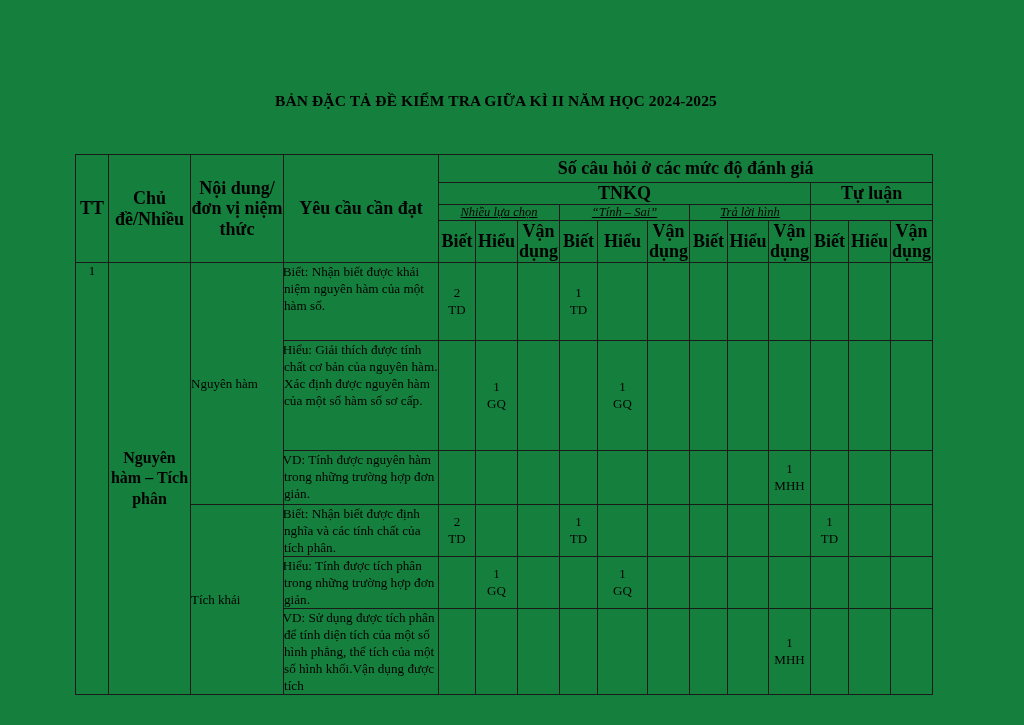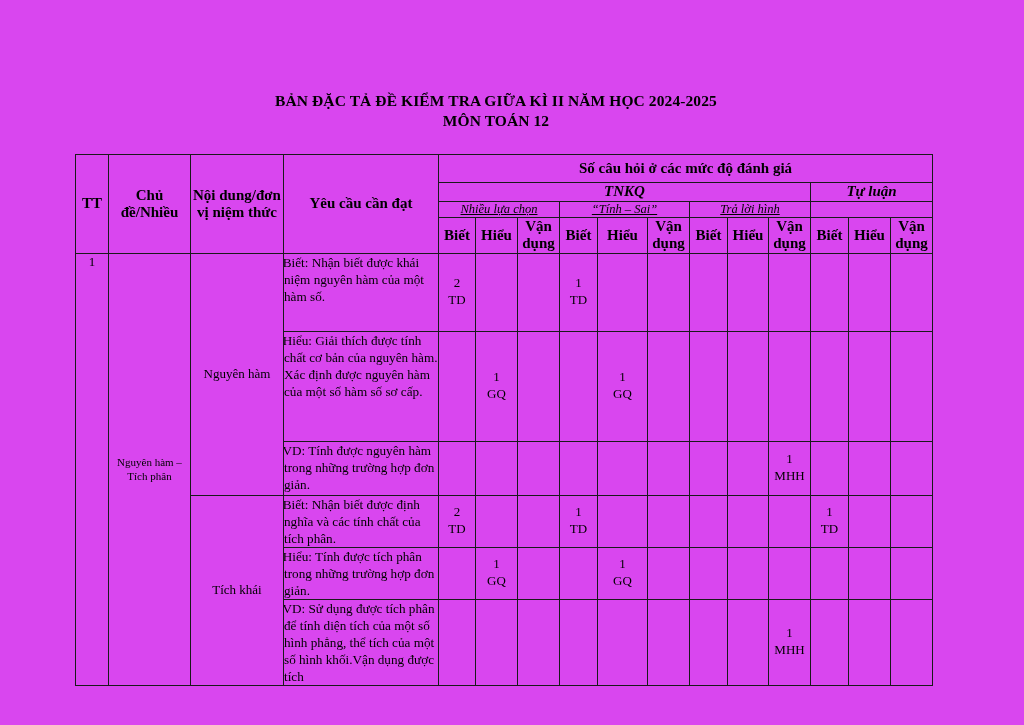--- a/index.html
+++ b/index.html
@@ -6,21 +6,21 @@
     margin: 0;
     padding: 0;
     background: #ffffff;
     font-family: "Liberation Serif", serif;
     color: #000000;
   }
   .page {
     position: relative;
     width: 1024px;
     height: 725px;
-    background: #d946ef;
+    background: #15803d;
     overflow: hidden;
   }
   .doc-title {
     position: absolute;
     top: 91px;
     left: 0;
     width: 992px;
     text-align: center;
     font-weight: bold;
     font-size: 15.5px;
@@ -38,88 +38,87 @@
   table.spec td {
     border: 1px solid #1a1a1a;
     padding: 0;
     overflow: hidden;
   }
   
   td.hb {
     font-weight: bold;
     text-align: center;
     vertical-align: middle;
-    font-size: 15px;
+    font-size: 18px;
     line-height: 1.15;
     padding: 1px 2px;
   }
   td.hi {
     font-style: italic;
     font-weight: normal;
     text-align: center;
     vertical-align: middle;
     font-size: 12.5px;
     line-height: 1.05;
     padding: 0 2px;
   }
   
   td.tt {
     text-align: center;
     vertical-align: top;
     font-size: 13px;
     padding-top: 3px;
   }
   td.topic {
-    font-weight: normal;
-    text-align: center;
-    vertical-align: middle;
-    font-size: 11px;
+    font-weight: bold;
+    text-align: center;
+    vertical-align: middle;
+    font-size: 16px;
     line-height: 1.3;
     padding: 0 3px;
   }
   td.unit {
-    text-align: center;
+    text-align: left;
     vertical-align: middle;
     font-size: 13px;
     padding: 0 2px;
   }
   td.req {
     text-align: left;
     vertical-align: top;
     font-size: 13.2px;
     line-height: 1.29;
     padding: 2px 2px 2px 12px;
     text-indent: -9px;
   }
   td.val {
     text-align: center;
     vertical-align: middle;
     font-size: 13px;
     line-height: 1.3;
     white-space: pre-line;
   }
   tr.h1 { height: 28px; }
-  tr.h2 { height: 19px; font-style: italic; }
+  tr.h2 { height: 19px; }
   tr.h3 { height: 16px; text-decoration: underline; }
   tr.h4 { height: 33px; }
   tr.r1 { height: 78px; }
   tr.r2 { height: 110px; }
   tr.r3 { height: 54px; }
   tr.r4 { height: 51px; }
   tr.r5 { height: 49px; }
   tr.r6 { height: 86px; }
 </style>
 </head>
 <body>
 
 <div class="page">
 
   <div class="doc-title">
     <div>BẢN ĐẶC TẢ ĐỀ KIỂM TRA GIỮA KÌ II NĂM HỌC 2024-2025</div>
-    <div>MÔN TOÁN 12</div>
   </div>
 
   <table class="spec">
     <colgroup>
       <col style="width:33px">
         <col style="width:82px">
         <col style="width:93px">
         <col style="width:155px">
       <col style="width:37px">
         <col style="width:42px">

